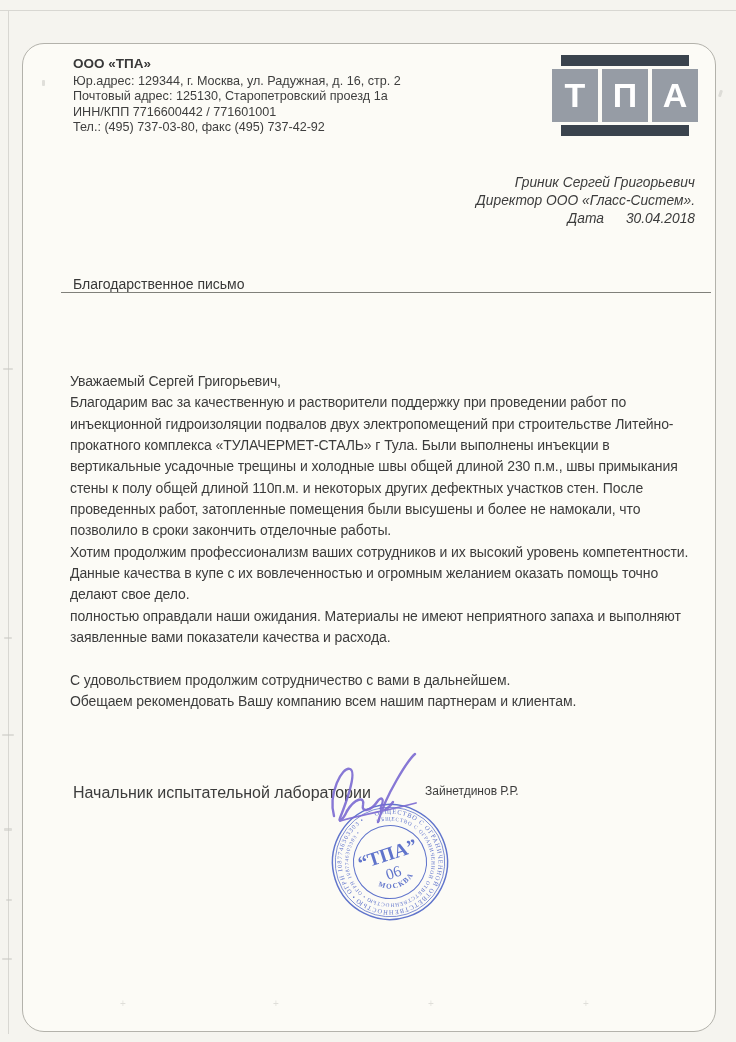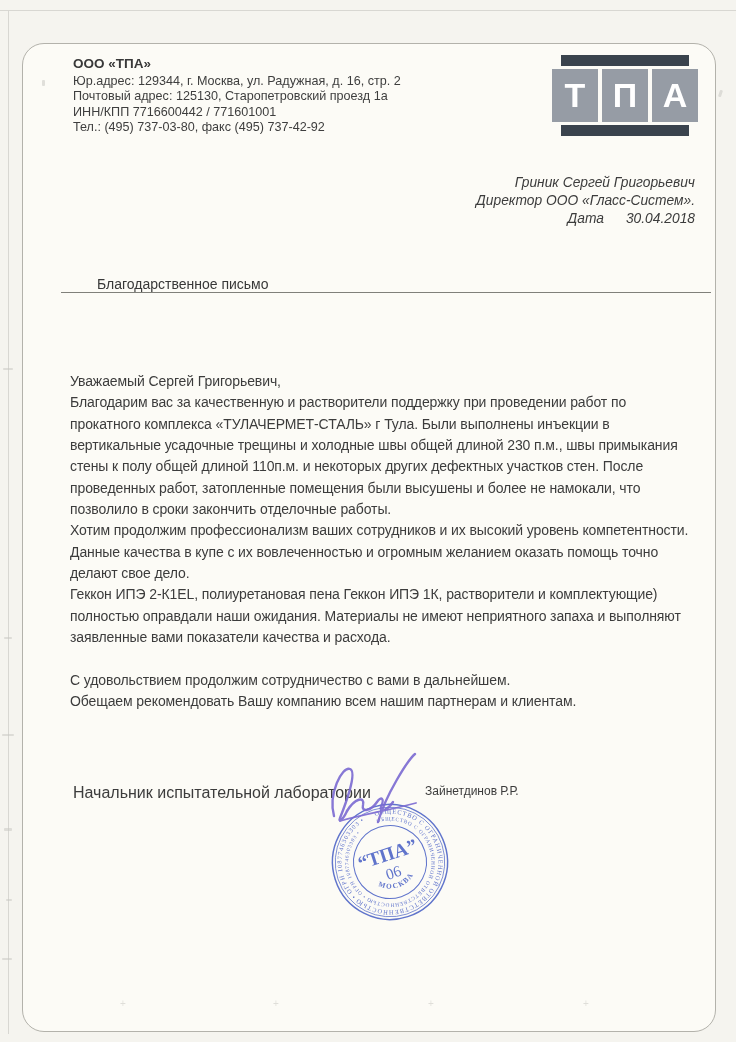--- a/index.html
+++ b/index.html
@@ -28,21 +28,21 @@
     font-size:34px;font-weight:bold;
   }
   
   .recipient{
     position:absolute;right:41px;top:174px;text-align:right;
     font-style:italic;font-size:13.8px;line-height:18.2px;color:#3c3c3c;
   }
   .recipient div{height:18.2px;white-space:nowrap;}
   .date-gap{display:inline-block;width:22px;}
   
-  .title{position:absolute;left:73px;top:276px;font-size:14px;color:#383838;margin-left:24px;}
+  .title{position:absolute;left:73px;top:276px;font-size:14px;color:#383838;}
   .title-rule{position:absolute;left:61px;top:292px;width:650px;height:1px;background:#80807a;}
   
   .body{position:absolute;left:70px;top:371px;width:648px;font-size:14px;color:#3c3c3c;letter-spacing:-0.1px;}
   .body .bline{height:21.35px;line-height:21.35px;white-space:nowrap;}
   
   .sig-label{position:absolute;left:73px;top:784px;font-size:16px;color:#3c3c3c;}
   .sig-name{position:absolute;left:425px;top:784px;font-size:12px;color:#3c3c3c;}
   .stamp{position:absolute;left:317px;top:789px;width:146px;height:146px;opacity:.88;}
   .signature{position:absolute;left:320px;top:750px;width:118px;height:92px;}
   
@@ -81,29 +81,29 @@
     <div>Директор ООО «Гласс-Систем».</div>
     <div><span>Дата</span><span class="date-gap"></span><span>30.04.2018</span></div>
   </div>
 
   <div class="title">Благодарственное письмо</div>
   <div class="title-rule"></div>
 
   <div class="body">
       <div class="bline">Уважаемый Сергей Григорьевич,</div>
       <div class="bline">Благодарим вас за качественную и растворители поддержку при проведении работ по</div>
+      <div class="bline">инъекционной гидроизоляции подвалов двух электропомещений при строительстве Литейно-</div>
       <div class="bline">прокатного комплекса «ТУЛАЧЕРМЕТ-СТАЛЬ» г Тула. Были выполнены инъекции в</div>
       <div class="bline">вертикальные усадочные трещины и холодные швы общей длиной 230 п.м., швы примыкания</div>
       <div class="bline">стены к полу общей длиной 110п.м. и некоторых других дефектных участков стен. После</div>
       <div class="bline">проведенных работ, затопленные помещения были высушены и более не намокали, что</div>
       <div class="bline">позволило в сроки закончить отделочные работы.</div>
       <div class="bline">Хотим продолжим профессионализм ваших сотрудников и их высокий уровень компетентности.</div>
       <div class="bline">Данные качества в купе с их вовлеченностью и огромным желанием оказать помощь точно</div>
       <div class="bline">делают свое дело.</div>
-      <div class="bline">Геккон ИПЭ 2-К1EL, полиуретановая пена Геккон ИПЭ 1К, растворители и комплектующие)</div>
       <div class="bline">полностью оправдали наши ожидания. Материалы не имеют неприятного запаха и выполняют</div>
       <div class="bline">заявленные вами показатели качества и расхода.</div>
       <div class="bline"></div>
       <div class="bline">С удовольствием продолжим сотрудничество с вами в дальнейшем.</div>
       <div class="bline">Обещаем рекомендовать Вашу компанию всем нашим партнерам и клиентам.</div>
     </div>
 
   <div class="sig-label">Начальник испытательной лаборатории</div>
   <div class="sig-name">Зайнетдинов Р.Р.</div>
 

